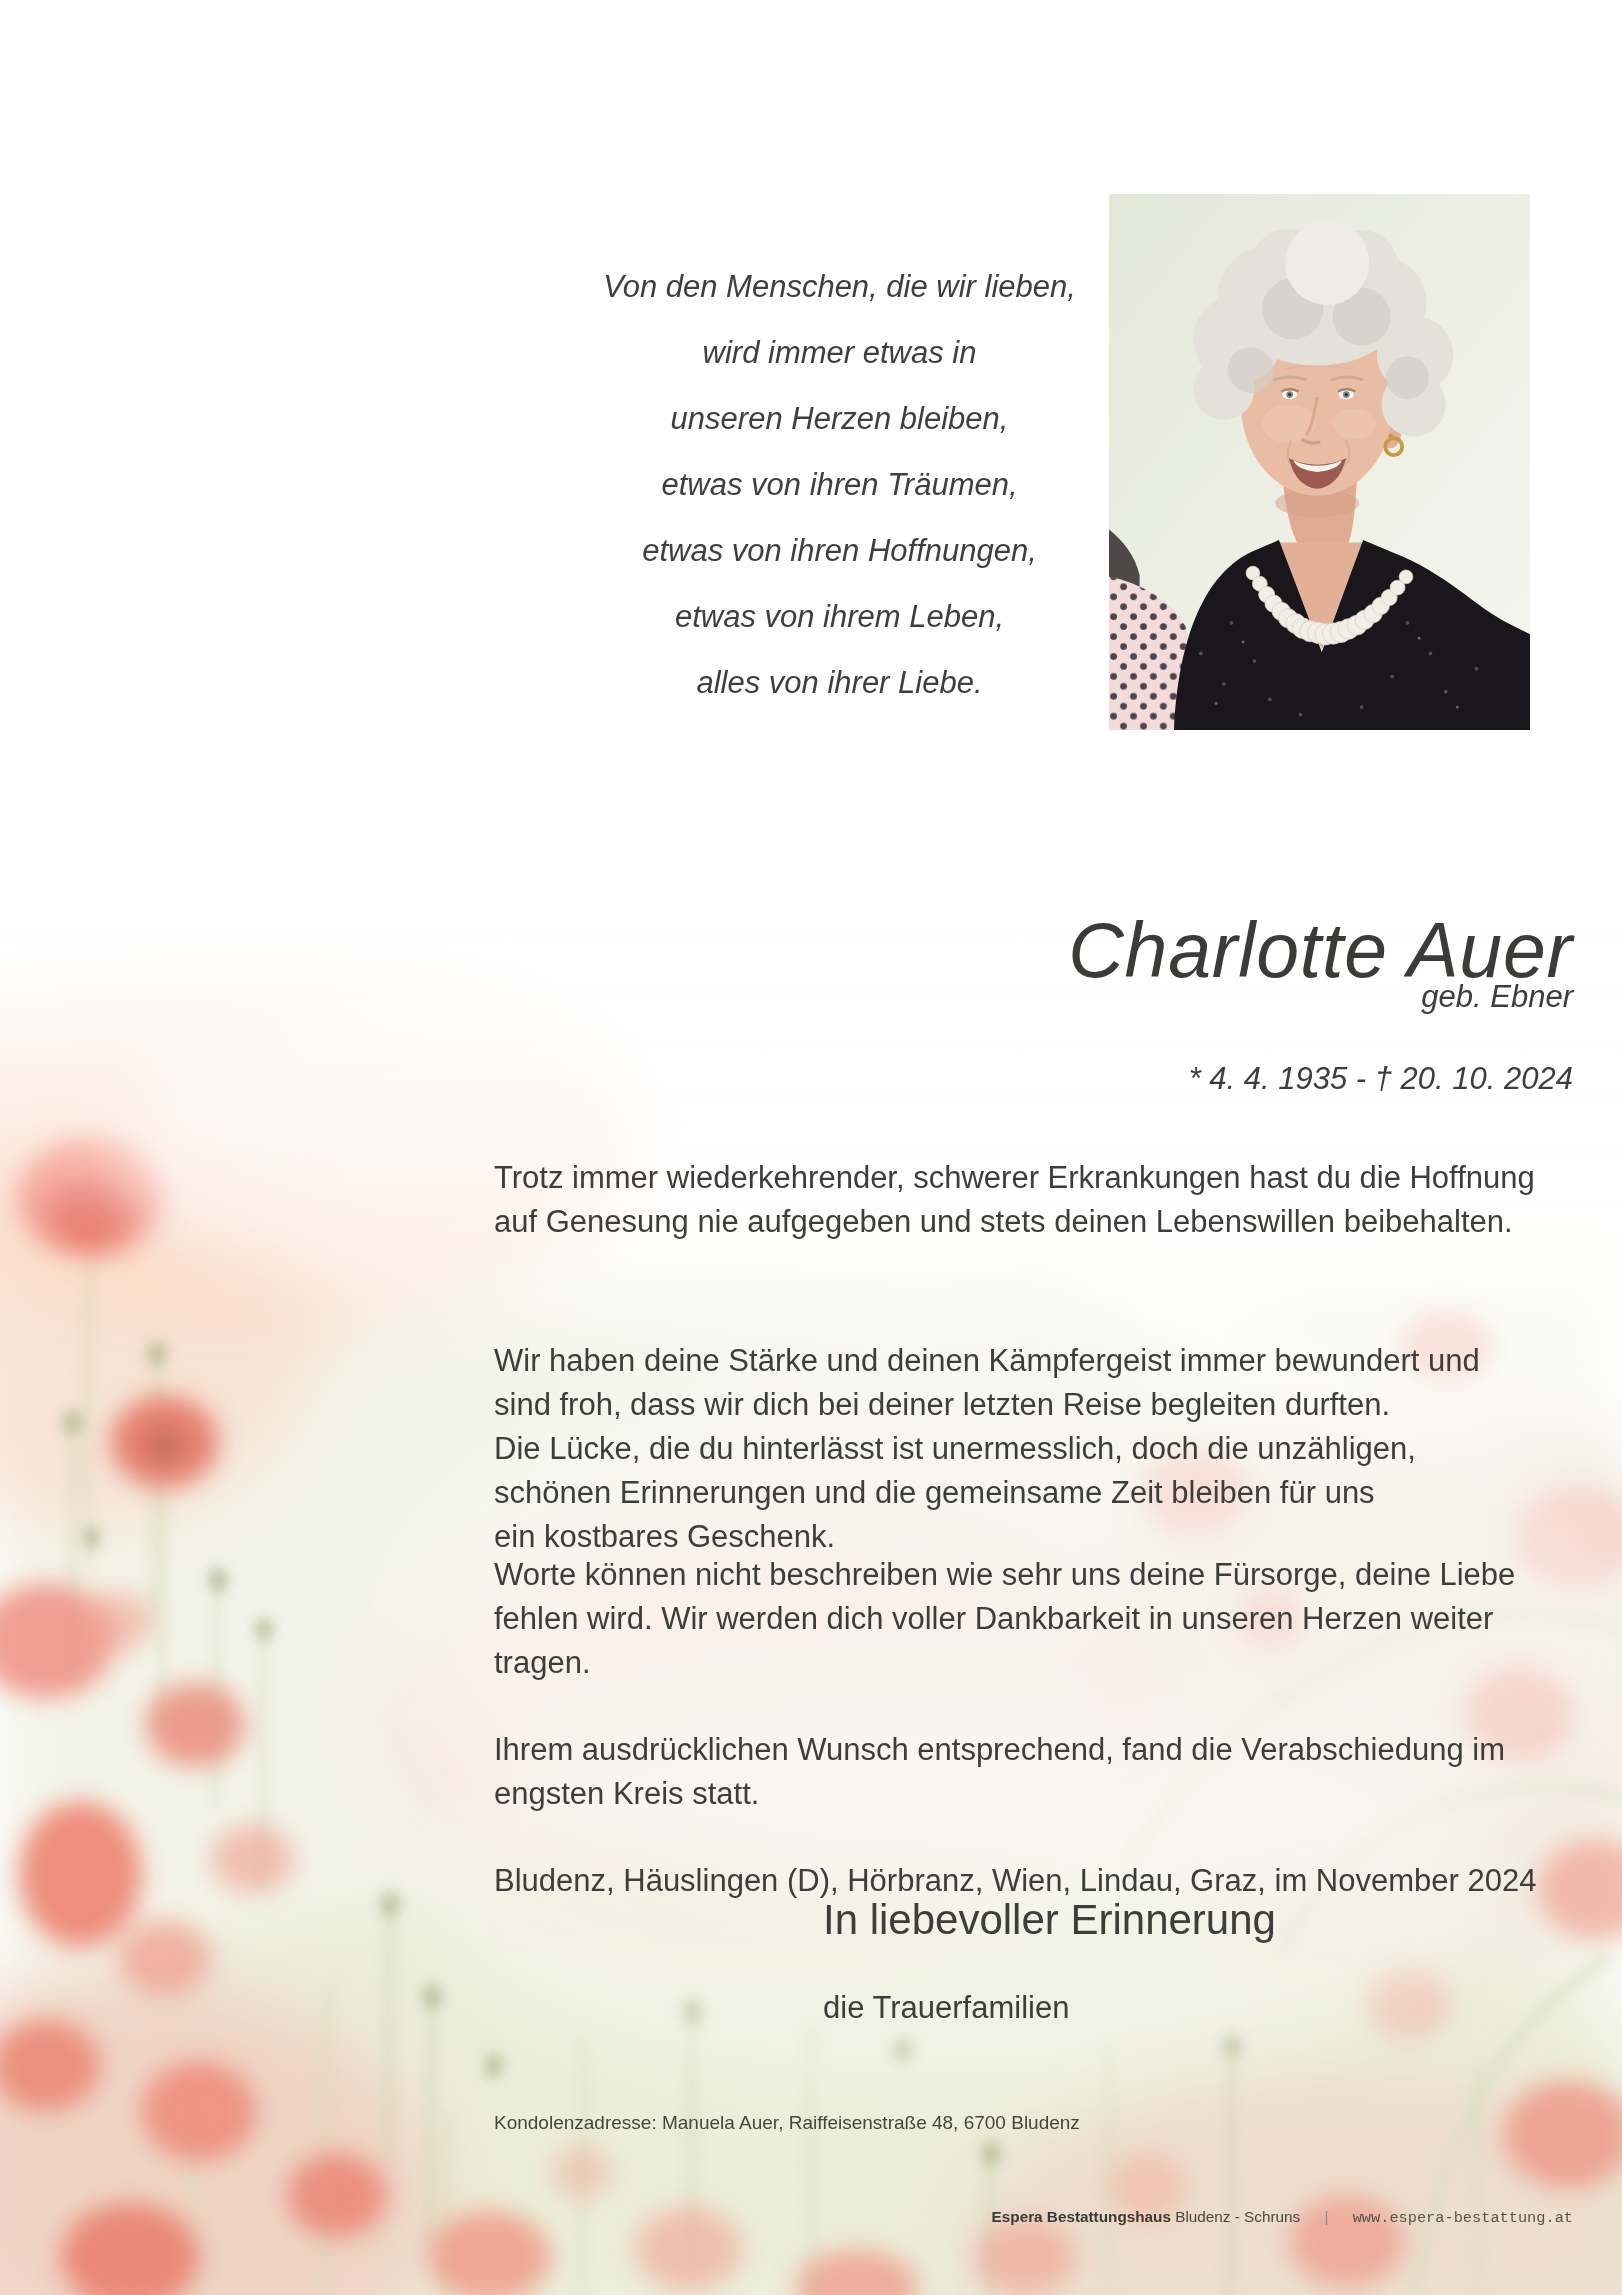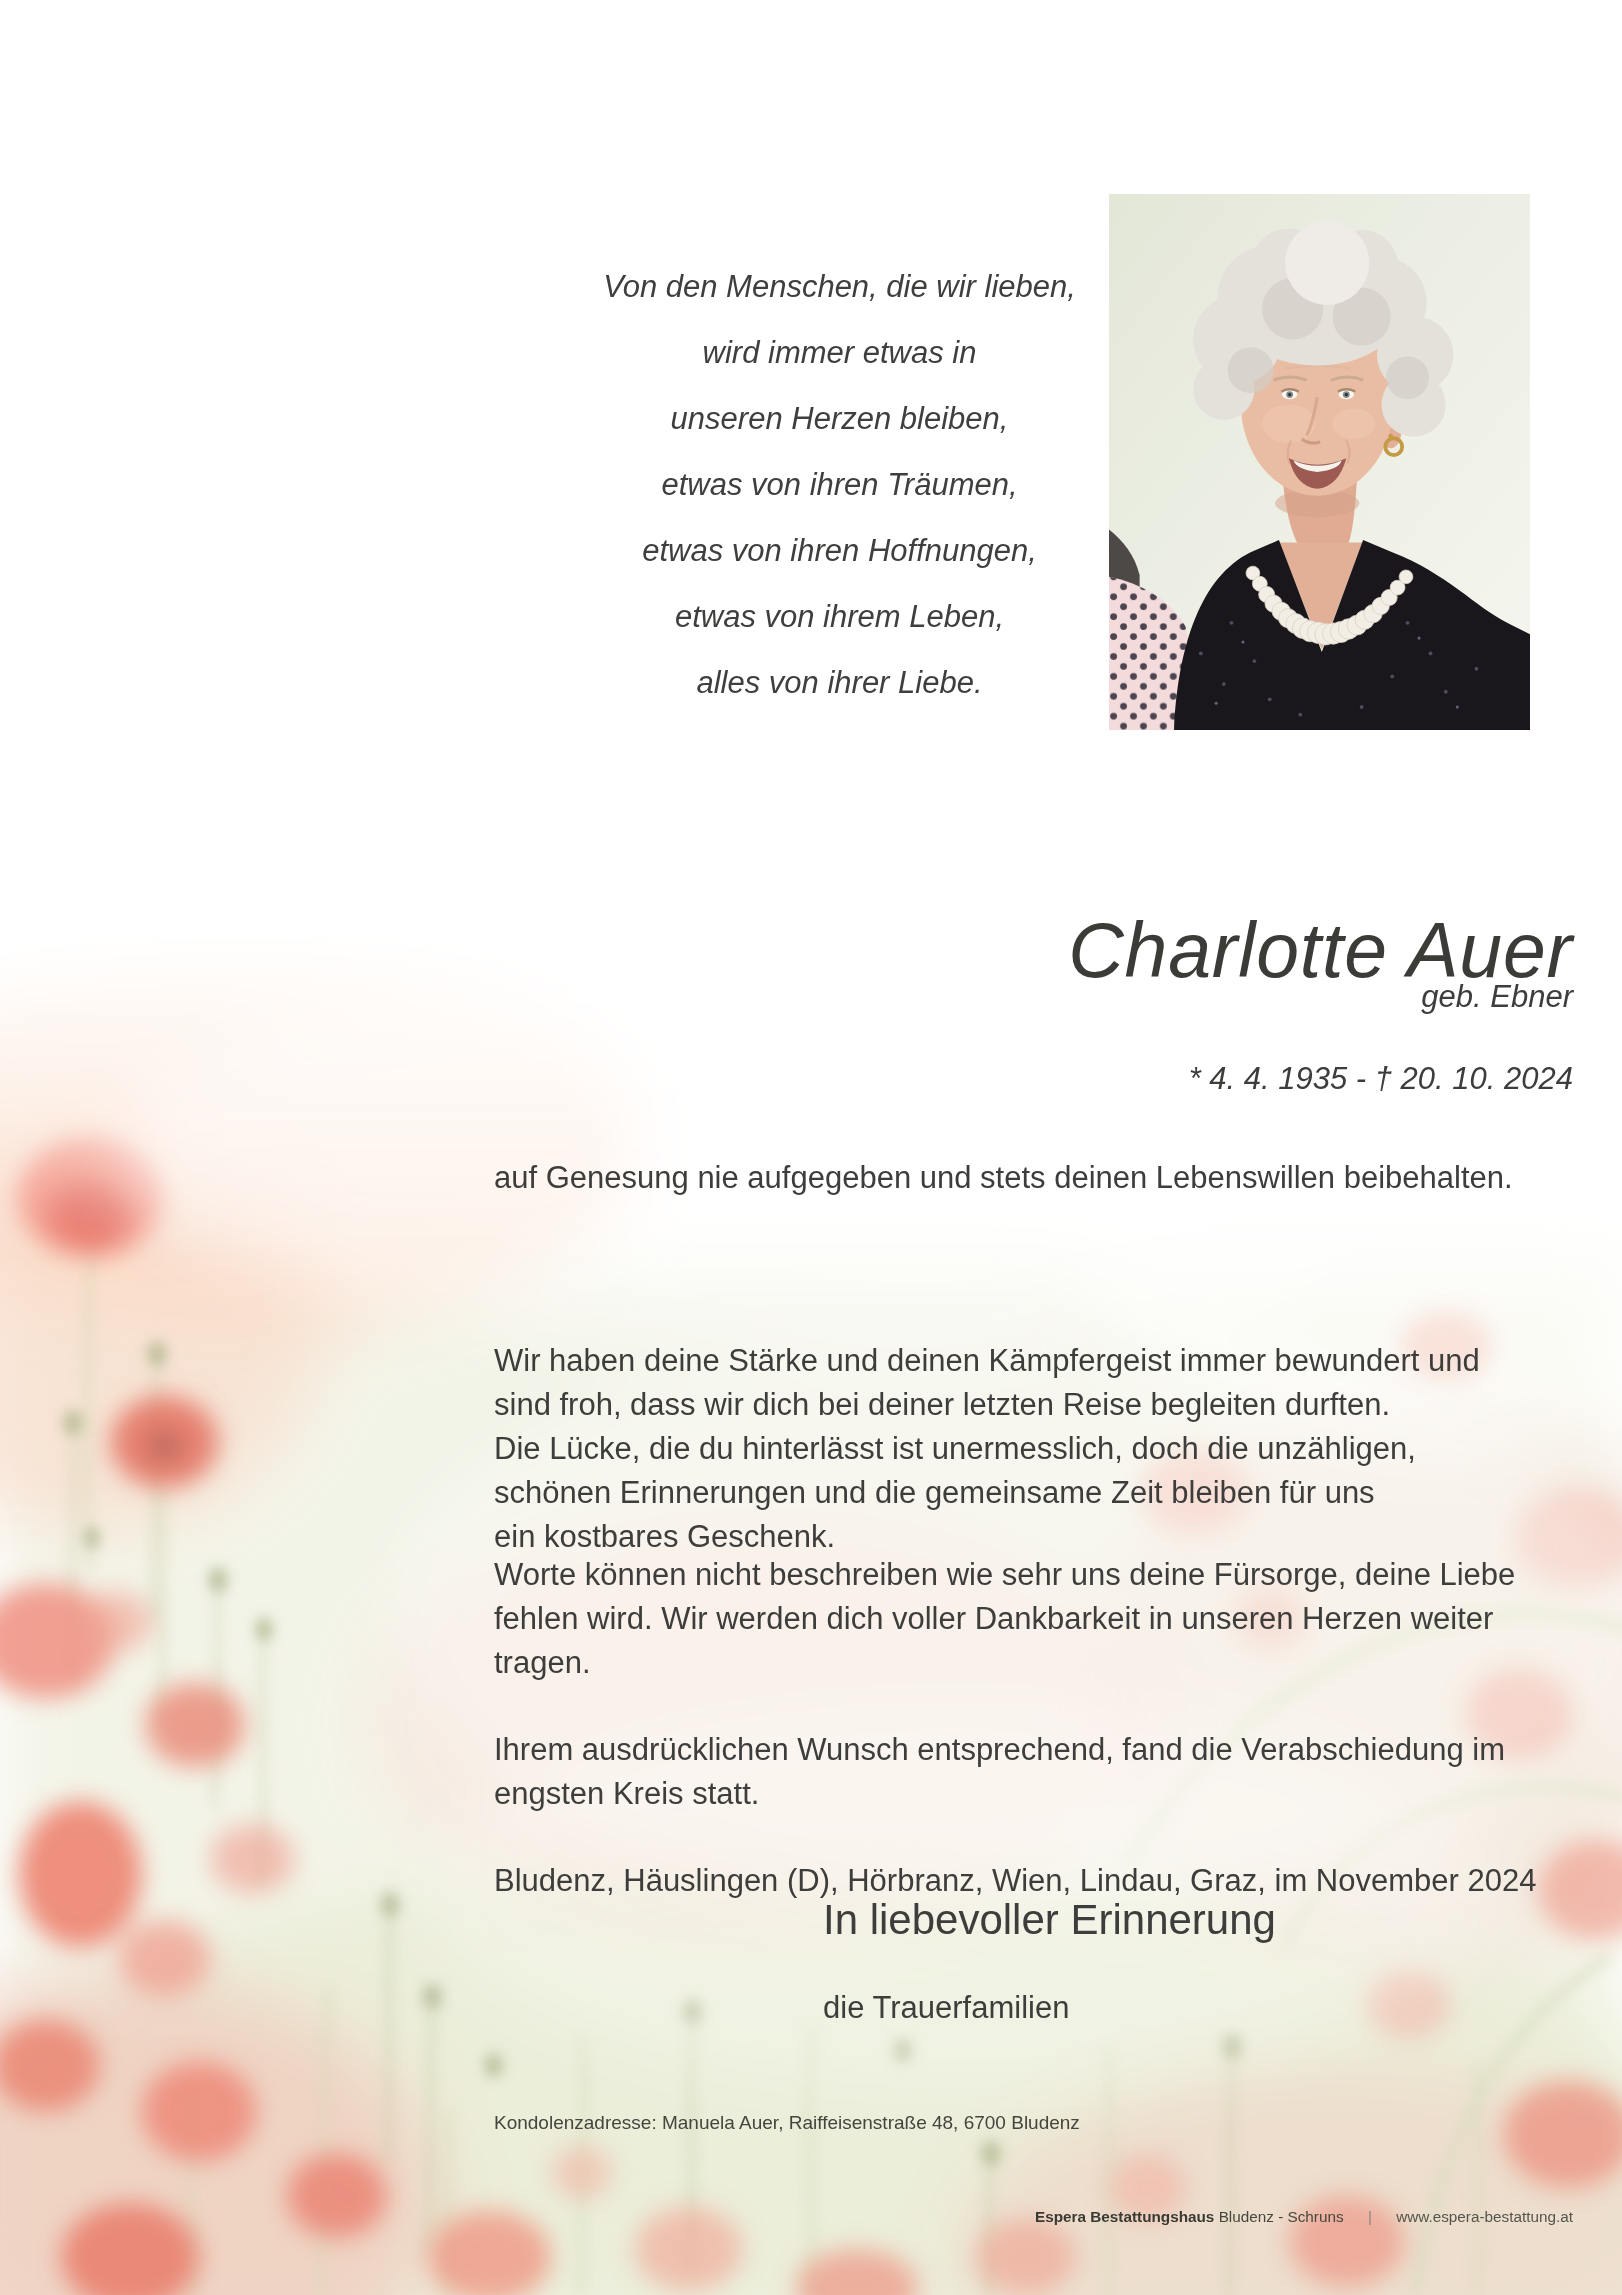--- a/index.html
+++ b/index.html
@@ -24,21 +24,21 @@
   #para1{top:1156px;} #para2{top:1294px;margin-top:45px;} #para3{top:1553px;} #para4{top:1728px;}
   #cities{top:1859px;}
   #remembrance{position:absolute;left:823px;top:1901px;font-size:42px;line-height:37px;z-index:3;}
   #family{position:absolute;left:823px;top:1989px;font-size:31px;line-height:37px;z-index:3;}
   #condolence{position:absolute;left:494px;top:2107px;font-size:19px;line-height:32px;z-index:3;color:#45453f;}
   
   #footer{position:absolute;left:494px;top:2207px;width:1079px;text-align:right;z-index:3;
           font-size:15.3px;line-height:20px;color:#47473f;}
   #footer .co{font-weight:bold;color:#3a3a34;}
   #footer .sep{display:inline-block;margin:0 20px;color:#8a8a80;}
-  #footer .web{color:#55554c;}
+  #footer .web{color:#55554c;font-family:Liberation Mono, monospace;}
 </style>
 </head>
 <body>
 
 <div id="page">
 
   <svg id="field" viewBox="0 0 2121 3000" preserveAspectRatio="none" aria-hidden="true">
     <defs>
       <filter id="b45" x="-40%" y="-40%" width="180%" height="180%">
           <feGaussianBlur stdDeviation="45"></feGaussianBlur>
@@ -272,20 +272,21 @@
     <div class="poem-line">etwas von ihren Hoffnungen,</div>
     <div class="poem-line">etwas von ihrem Leben,</div>
     <div class="poem-line">alles von ihrer Liebe.</div>
   </div>
 
   <div id="name" class="center-col">Charlotte Auer</div>
   <div id="maiden" class="center-col">geb. Ebner</div>
   <div id="dates" class="center-col">* 4. 4. 1935 - † 20. 10. 2024</div>
 
   <div id="para1" class="para">
+    <div>Trotz immer wiederkehrender, schwerer Erkrankungen hast du die Hoffnung</div>
     <div>auf Genesung nie aufgegeben und stets deinen Lebenswillen beibehalten.</div>
   </div>
   <div id="para2" class="para">
     <div>Wir haben deine Stärke und deinen Kämpfergeist immer bewundert und</div>
     <div>sind froh, dass wir dich bei deiner letzten Reise begleiten durften.</div>
     <div>Die Lücke, die du hinterlässt ist unermesslich, doch die unzähligen,</div>
     <div>schönen Erinnerungen und die gemeinsame Zeit bleiben für uns</div>
     <div>ein kostbares Geschenk.</div>
   </div>
   <div id="para3" class="para">

